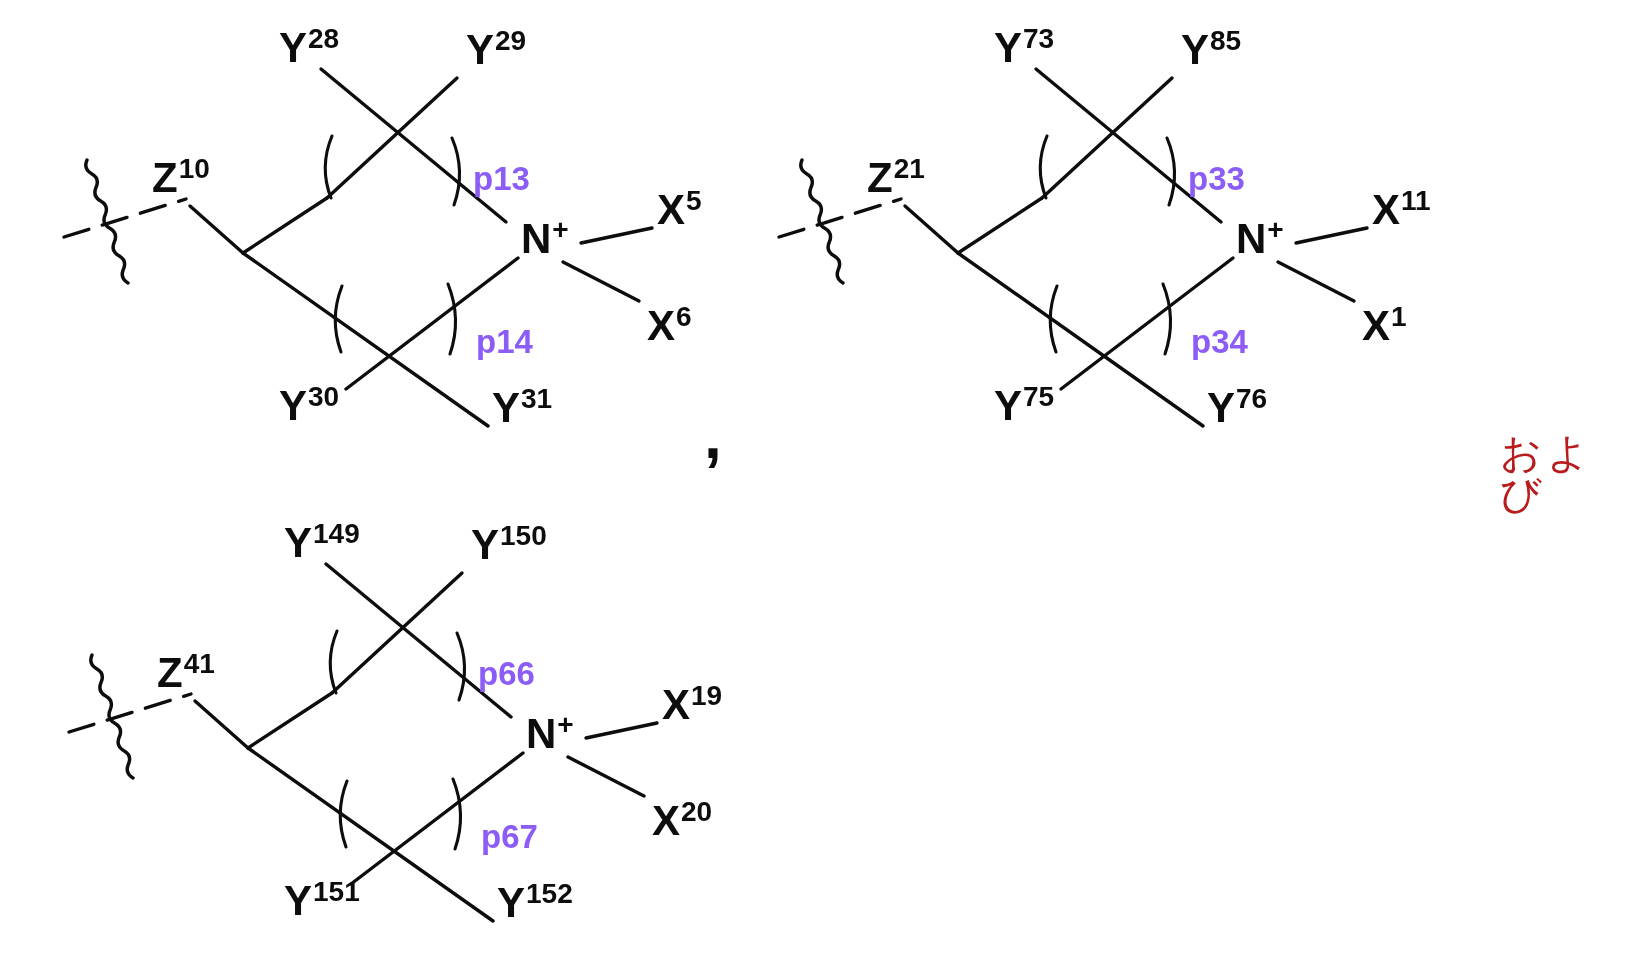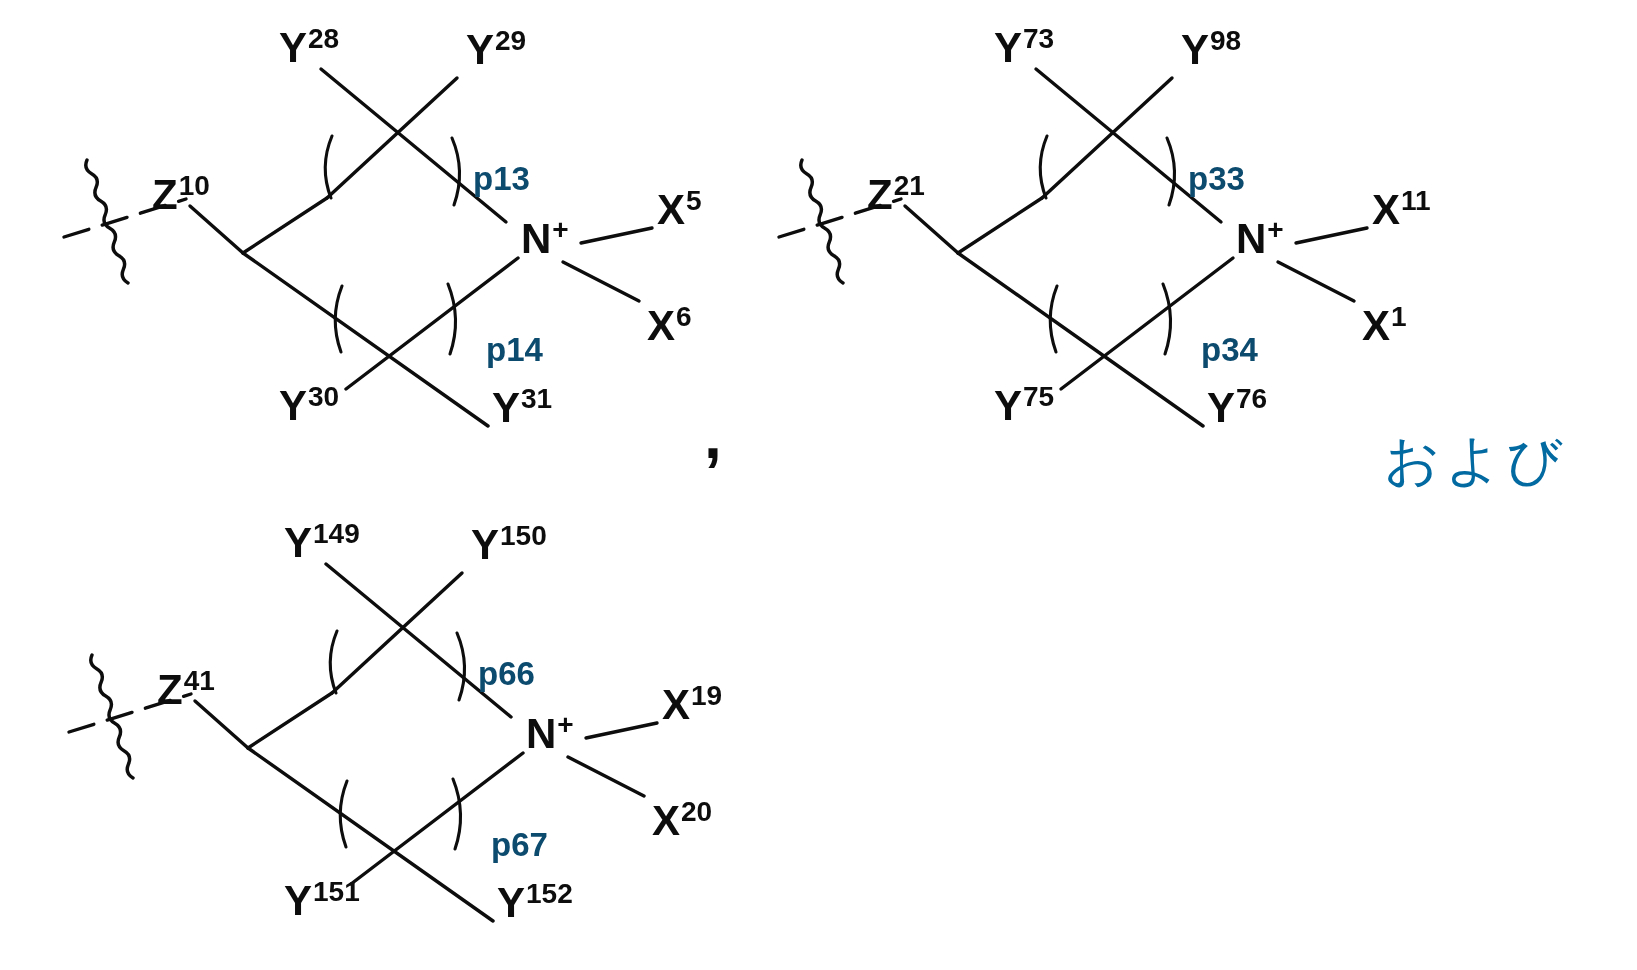--- a/index.html
+++ b/index.html
@@ -50,51 +50,51 @@
     line-height: 1;
     vertical-align: baseline;
     position: relative;
     top: -14px;
     left: 1px;
   }
   .plbl {
     position: absolute;
     font-size: 33px;
     font-weight: bold;
-    color: #0c4a6e;
+    color: #8b5cf6;
     line-height: 1;
     white-space: nowrap;
   }
   .comma {
     position: absolute;
     left: 704px;
     top: 404px;
     font-size: 64px;
     font-weight: bold;
     color: #0d0d0d;
     line-height: 1;
   }
   .conjunction {
     position: absolute;
-    left: 1384px;
+    left: 1500px;
     top: 433px;
-    font-size: 55px;
-    color: #0369a1;
+    font-size: 41px;
+    color: #b91c1c;
     letter-spacing: 5px;
     line-height: 1;
   }
   
-  .pos-z   { left: 112px; top: 174px; }
+  .pos-z   { left: 112px; top: 157px; }
   .pos-ytl { left: 239px; top: 27px;  }
   .pos-ytr { left: 426px; top: 29px;  }
   .pos-pt  { left: 433px; top: 162px; }
   .pos-n   { left: 481px; top: 218px; }
   .pos-xt  { left: 617px; top: 189px; }
   .pos-xb  { left: 607px; top: 276px; margin-top: 29px; }
-  .pos-pb  { left: 446px; top: 325px; margin-top: 8px; }
+  .pos-pb  { left: 436px; top: 325px; }
   .pos-ybl { left: 239px; top: 385px; }
   .pos-ybr { left: 452px; top: 387px; }
 </style>
 </head>
 <body>
 
 <div id="figure">
 
   <div class="structure s1">
     <svg class="bonds" viewBox="0 0 700 470">
@@ -136,21 +136,21 @@
       <line x1="203" y1="253" x2="448" y2="426"></line>
       <line x1="306" y1="389" x2="478" y2="258"></line>
       <line x1="541" y1="243" x2="612" y2="228"></line>
       <line x1="523" y1="262" x2="599" y2="301"></line>
       <path class="paren" d="M292,136 Q279,167 291,198"></path>
       <path class="paren" d="M412,138 Q426,171 414,205"></path>
       <path class="paren" d="M302,286 Q289,319 301,352"></path>
       <path class="paren" d="M408,284 Q422,319 410,354"></path>
     </svg>
     <span class="lbl pos-ytl"><span>Y</span><sup>73</sup></span>
-    <span class="lbl pos-ytr"><span>Y</span><sup>98</sup></span>
+    <span class="lbl pos-ytr"><span>Y</span><sup>85</sup></span>
     <span class="lbl pos-z"><span>Z</span><sup>21</sup></span>
     <span class="plbl pos-pt">p33</span>
     <span class="lbl pos-n"><span>N</span><sup>+</sup></span>
     <span class="lbl pos-xt"><span>X</span><sup>11</sup></span>
     <span class="lbl pos-xb"><span>X</span><sup>1</sup></span>
     <span class="plbl pos-pb">p34</span>
     <span class="lbl pos-ybl"><span>Y</span><sup>75</sup></span>
     <span class="lbl pos-ybr"><span>Y</span><sup>76</sup></span>
   </div>
 

